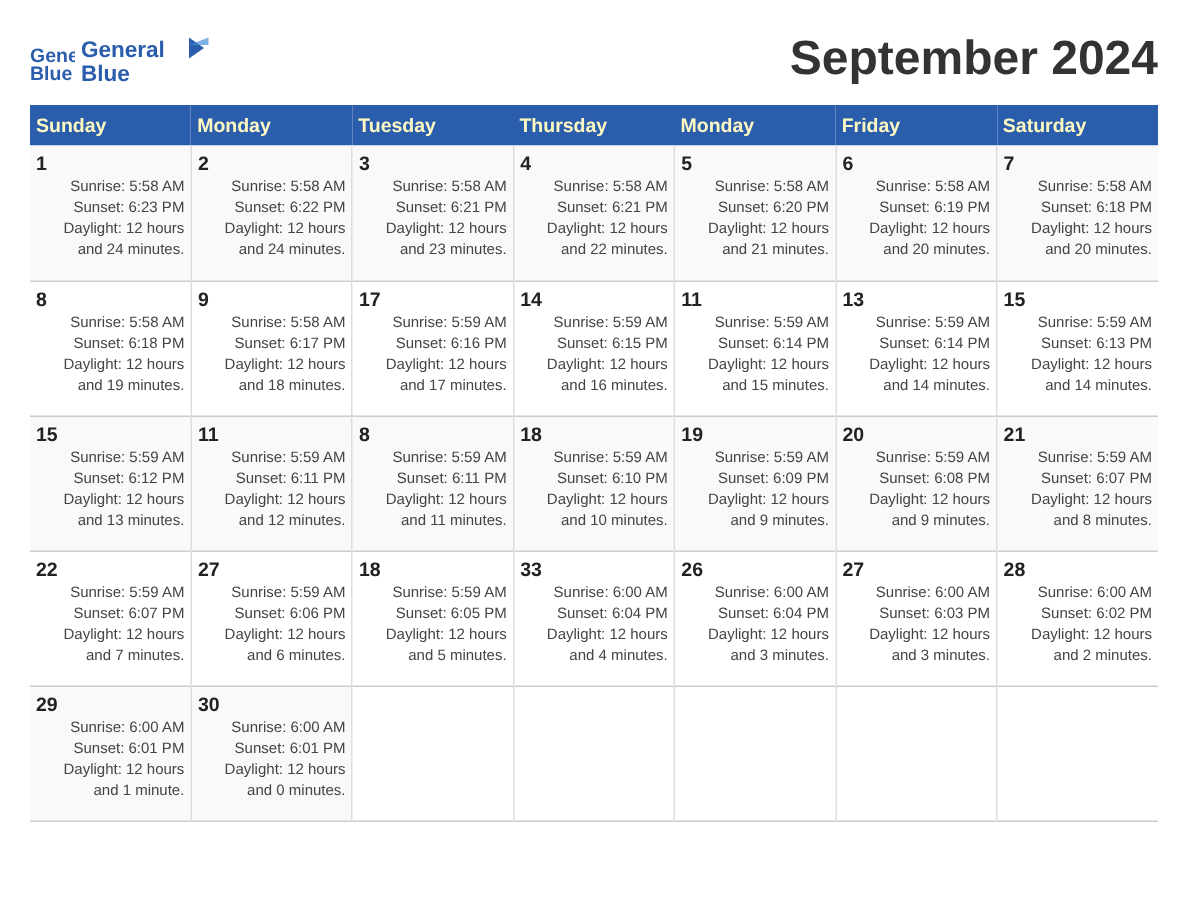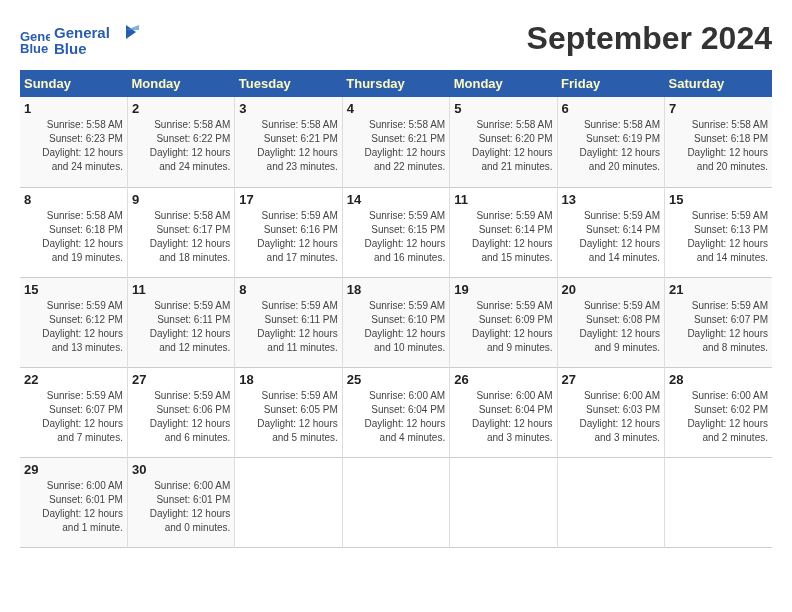--- a/index.html
+++ b/index.html
@@ -291,21 +291,21 @@
 and 6 minutes.</div>
         </td>
         <td>
           <span class="day-num">18</span>
           <div class="day-info" style="white-space: pre-line;">Sunrise: 5:59 AM
 Sunset: 6:05 PM
 Daylight: 12 hours
 and 5 minutes.</div>
         </td>
         <td>
-          <span class="day-num">25</span>
+          <span class="day-num">33</span>
           <div class="day-info" style="white-space: pre-line;">Sunrise: 6:00 AM
 Sunset: 6:04 PM
 Daylight: 12 hours
 and 4 minutes.</div>
         </td>
         <td>
           <span class="day-num">26</span>
           <div class="day-info" style="white-space: pre-line;">Sunrise: 6:00 AM
 Sunset: 6:04 PM
 Daylight: 12 hours

